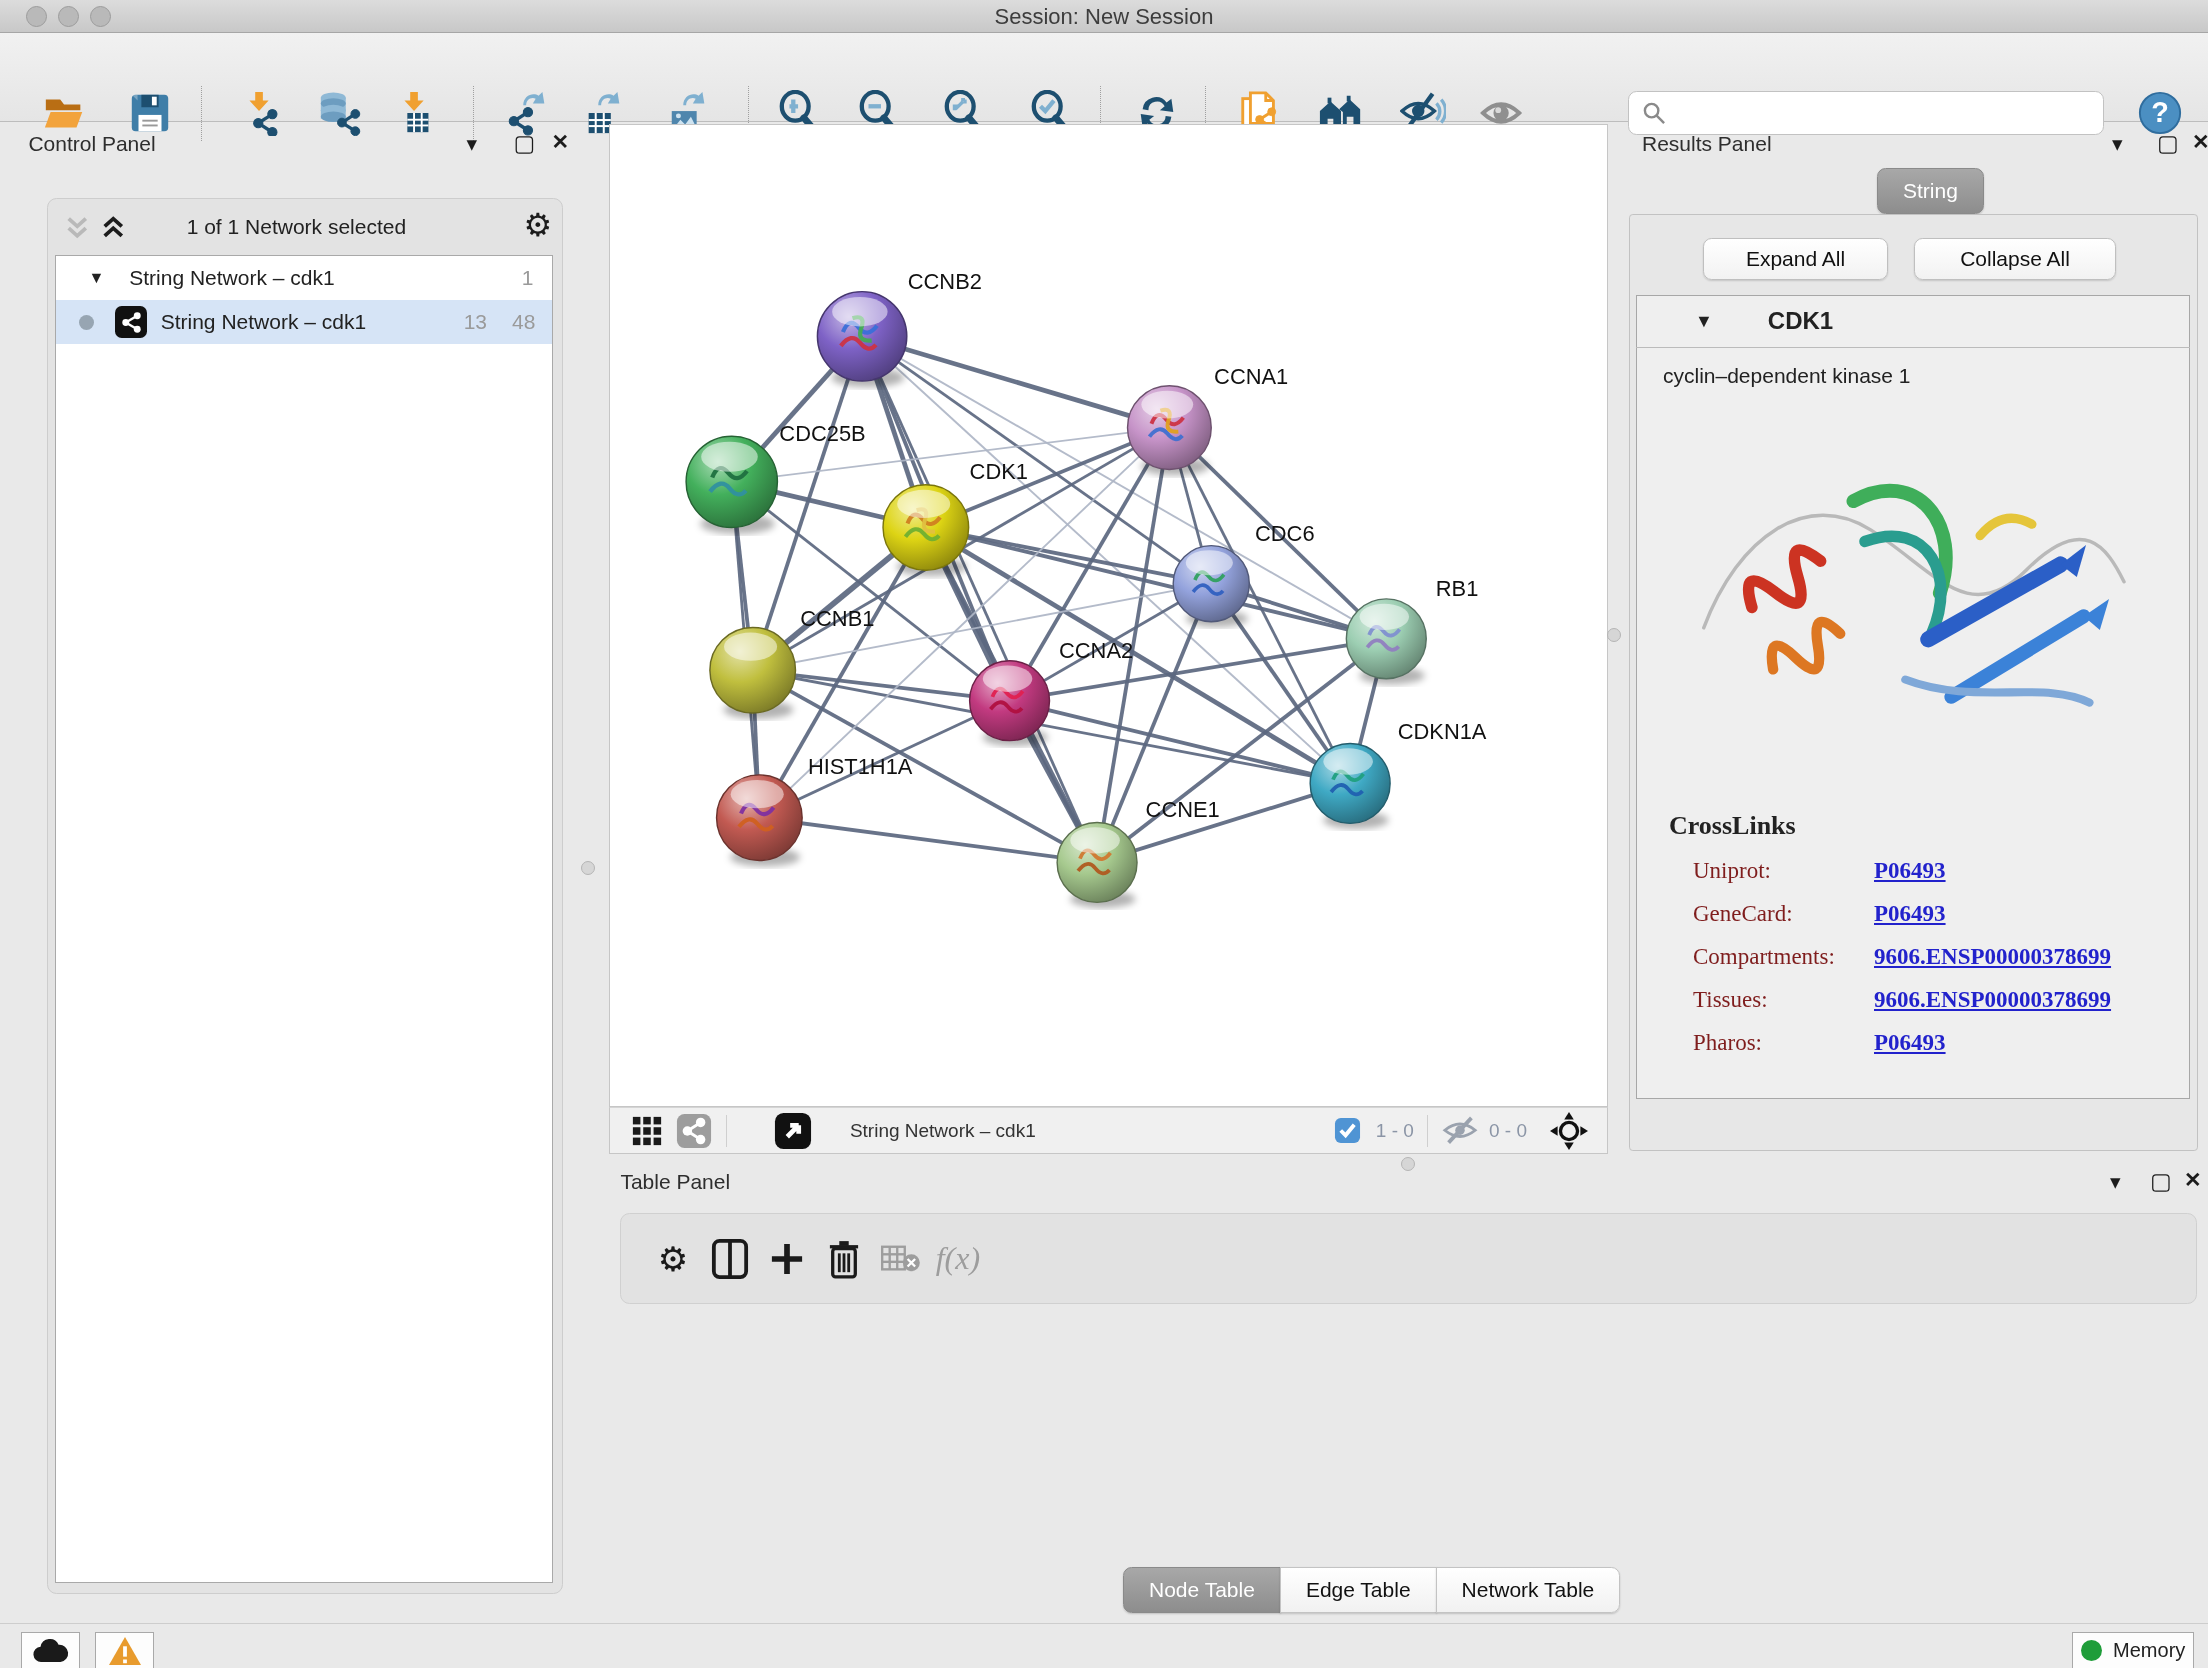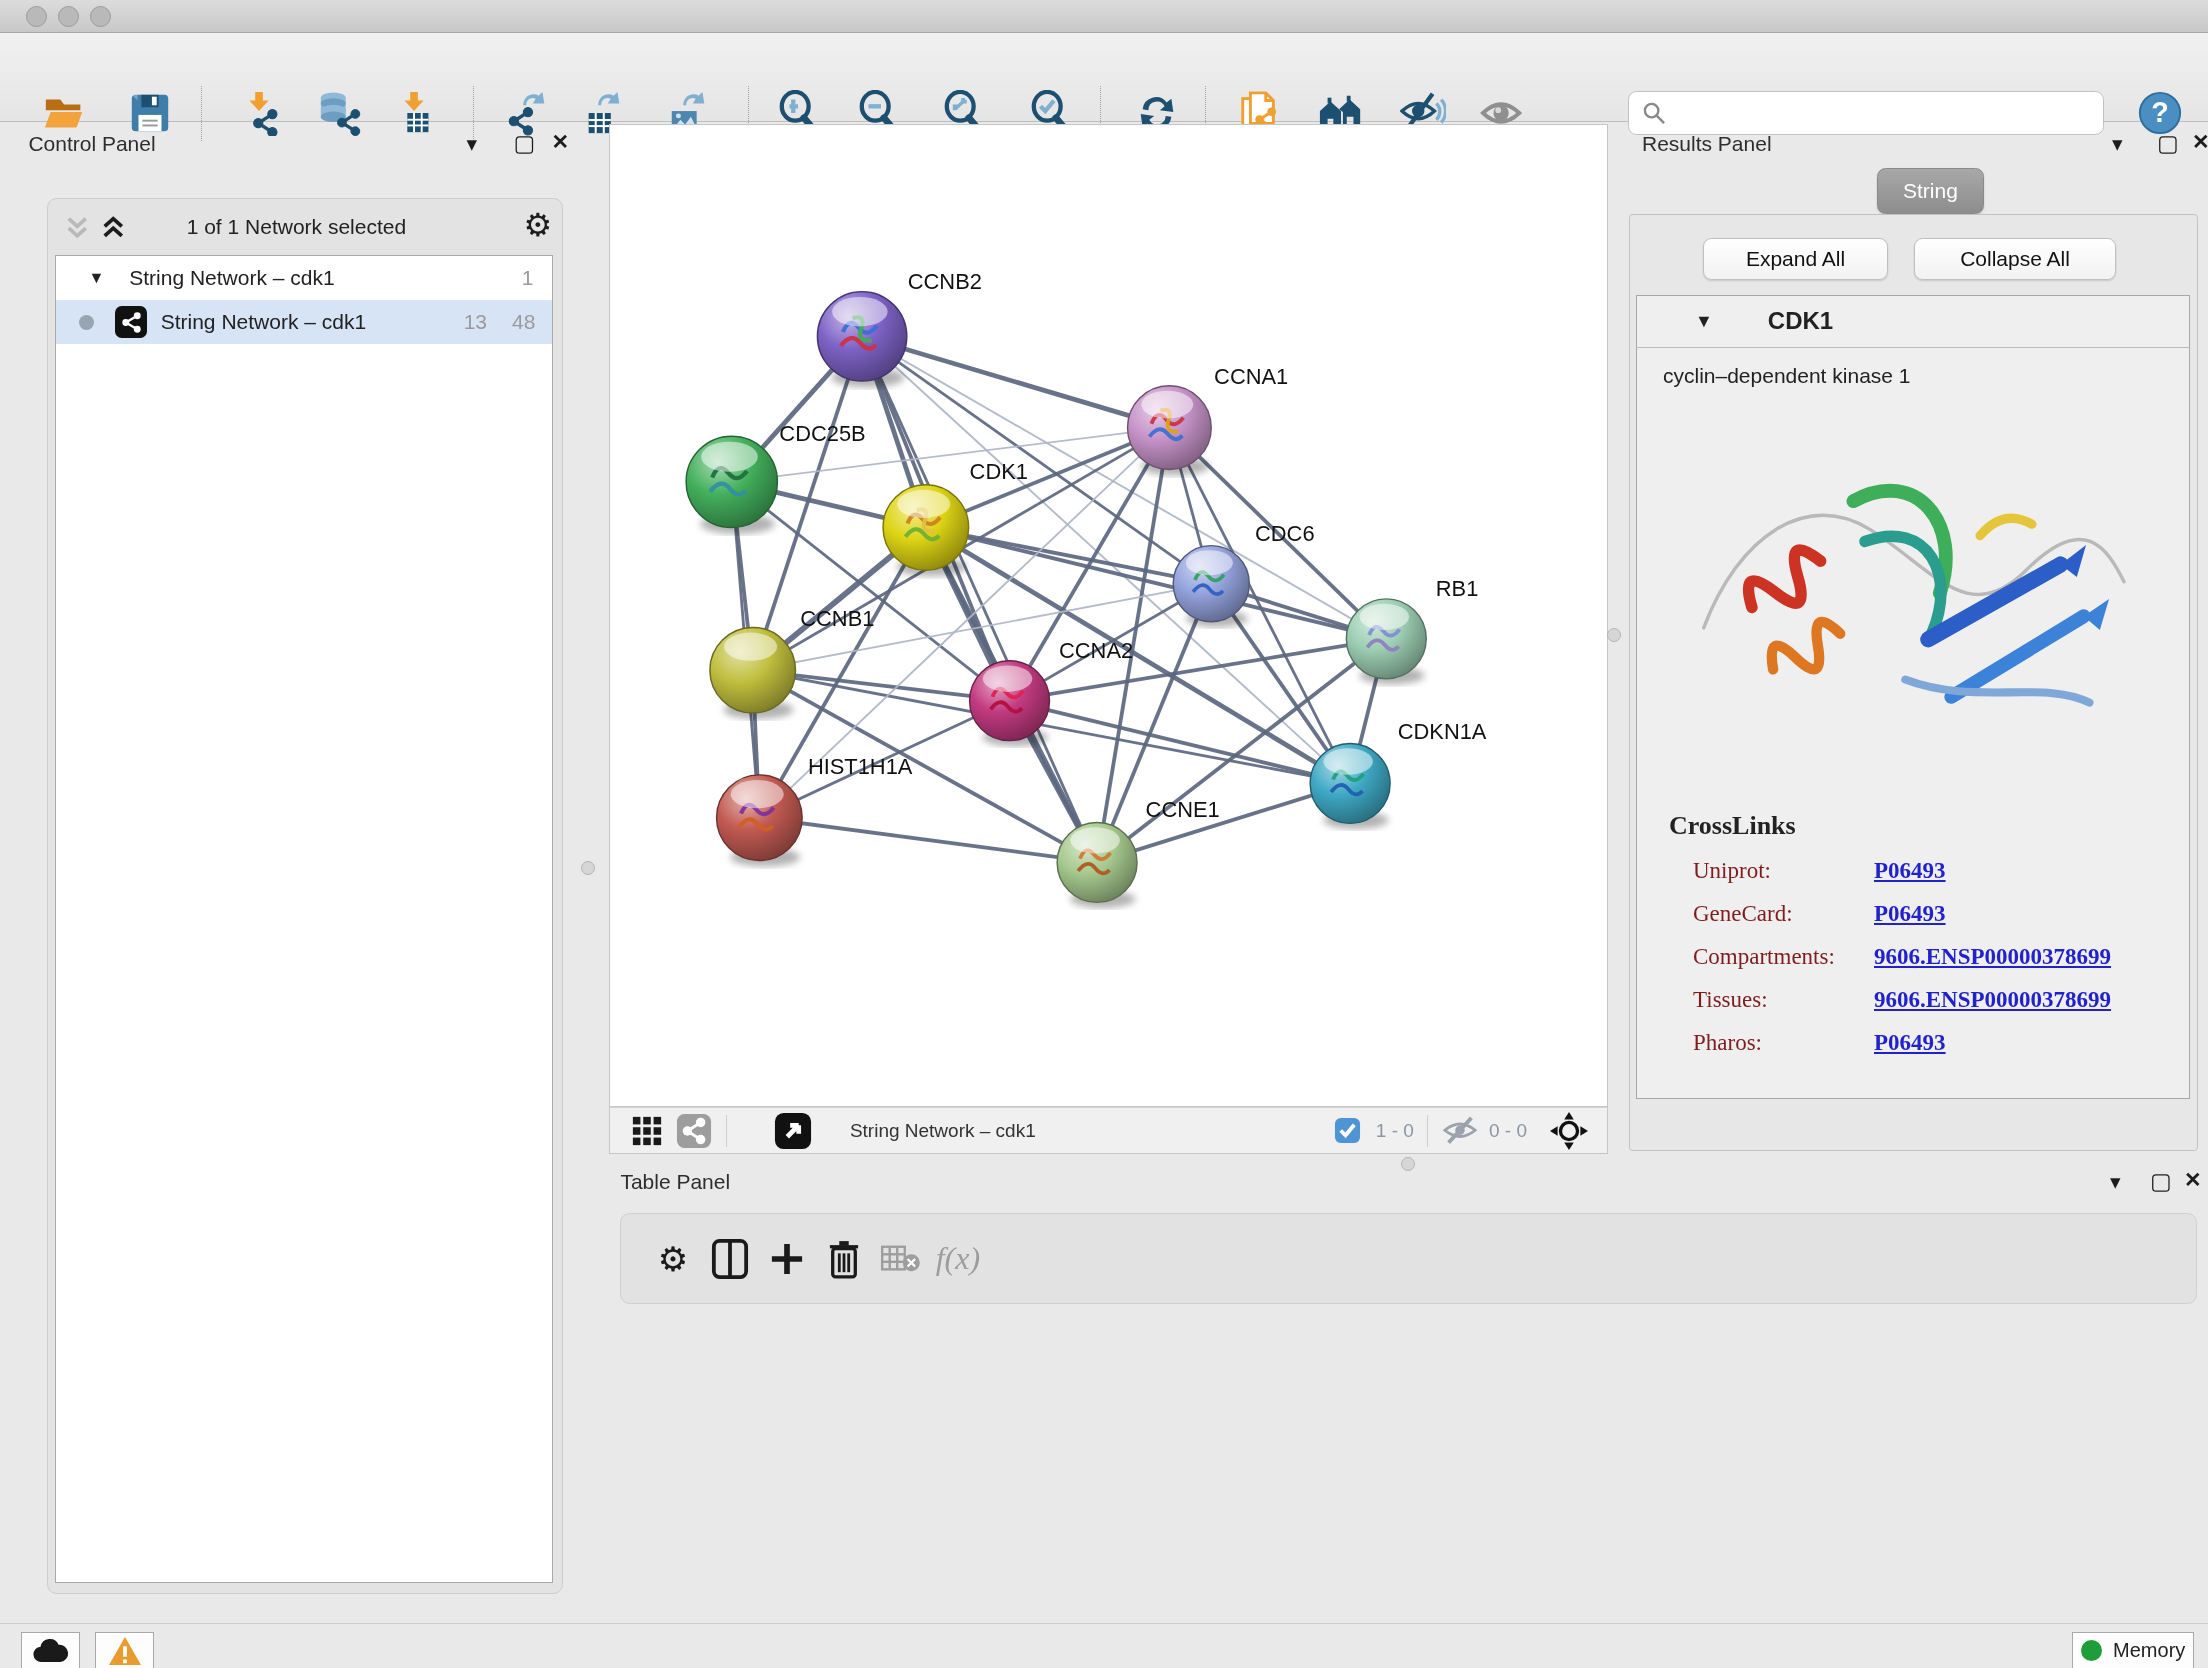--- a/index.html
+++ b/index.html
@@ -76,20 +76,21 @@
 </style>
 </head>
 <body>
 
 <div class="window">
 
   <div class="abs titlebar">
     <div class="abs tl-dot" style="left:26px"></div>
     <div class="abs tl-dot" style="left:58px"></div>
     <div class="abs tl-dot" style="left:90px"></div>
+    <div class="abs win-title">Session: New Session</div>
   </div>
 
   <div class="abs toolbar">
     <div class="abs tb-icon" style="left:42px" id="ic-open">
         <svg width="46" height="46" viewBox="0 0 48 48">
           <path d="M4 10 h15 l4 5 h17 v6 H4 z" fill="#b96e14"></path>
           <path d="M9 23 h33 l-6 16 H3 z" fill="#f2a33c"></path>
         </svg>
       </div>
     <div class="abs tb-icon" style="left:127px" id="ic-save">
@@ -715,20 +716,25 @@
               <line x1="10" y1="4" x2="10" y2="28"></line>
               <line x1="18" y1="4" x2="18" y2="28"></line>
             </g>
             <circle cx="33" cy="21" r="9" fill="#9d9d9d"></circle>
             <path d="M29 17 l8 8 M37 17 l-8 8" stroke="#fff" stroke-width="2.5"></path>
           </svg>
       </span>
       <span class="tp-tool" style="font-family:'Liberation Serif',serif;font-style:italic;font-size:32px;color:#9d9d9d">f(x)</span>
     </div>
 
+    <div class="abs tabs" style="left:514px;top:405px" id="tbl-tabs">
+        <div class="tab active">Node Table</div>
+        <div class="tab">Edge Table</div>
+        <div class="tab">Network Table</div>
+      </div>
   </div>
 
   <div class="abs statusbar">
     <div class="abs sb-btn" style="left:21px;width:59px">
       <svg width="38" height="27" viewBox="0 0 40 28">
           <path d="M10 26 a8 8 0 0 1 -1 -16 a10 10 0 0 1 19 -2 a7 7 0 0 1 2 18 z" fill="#1a1a1a"></path>
         </svg>
     </div>
     <div class="abs sb-btn" style="left:95px;width:59px">
       <svg width="36" height="32" viewBox="0 0 38 34">

